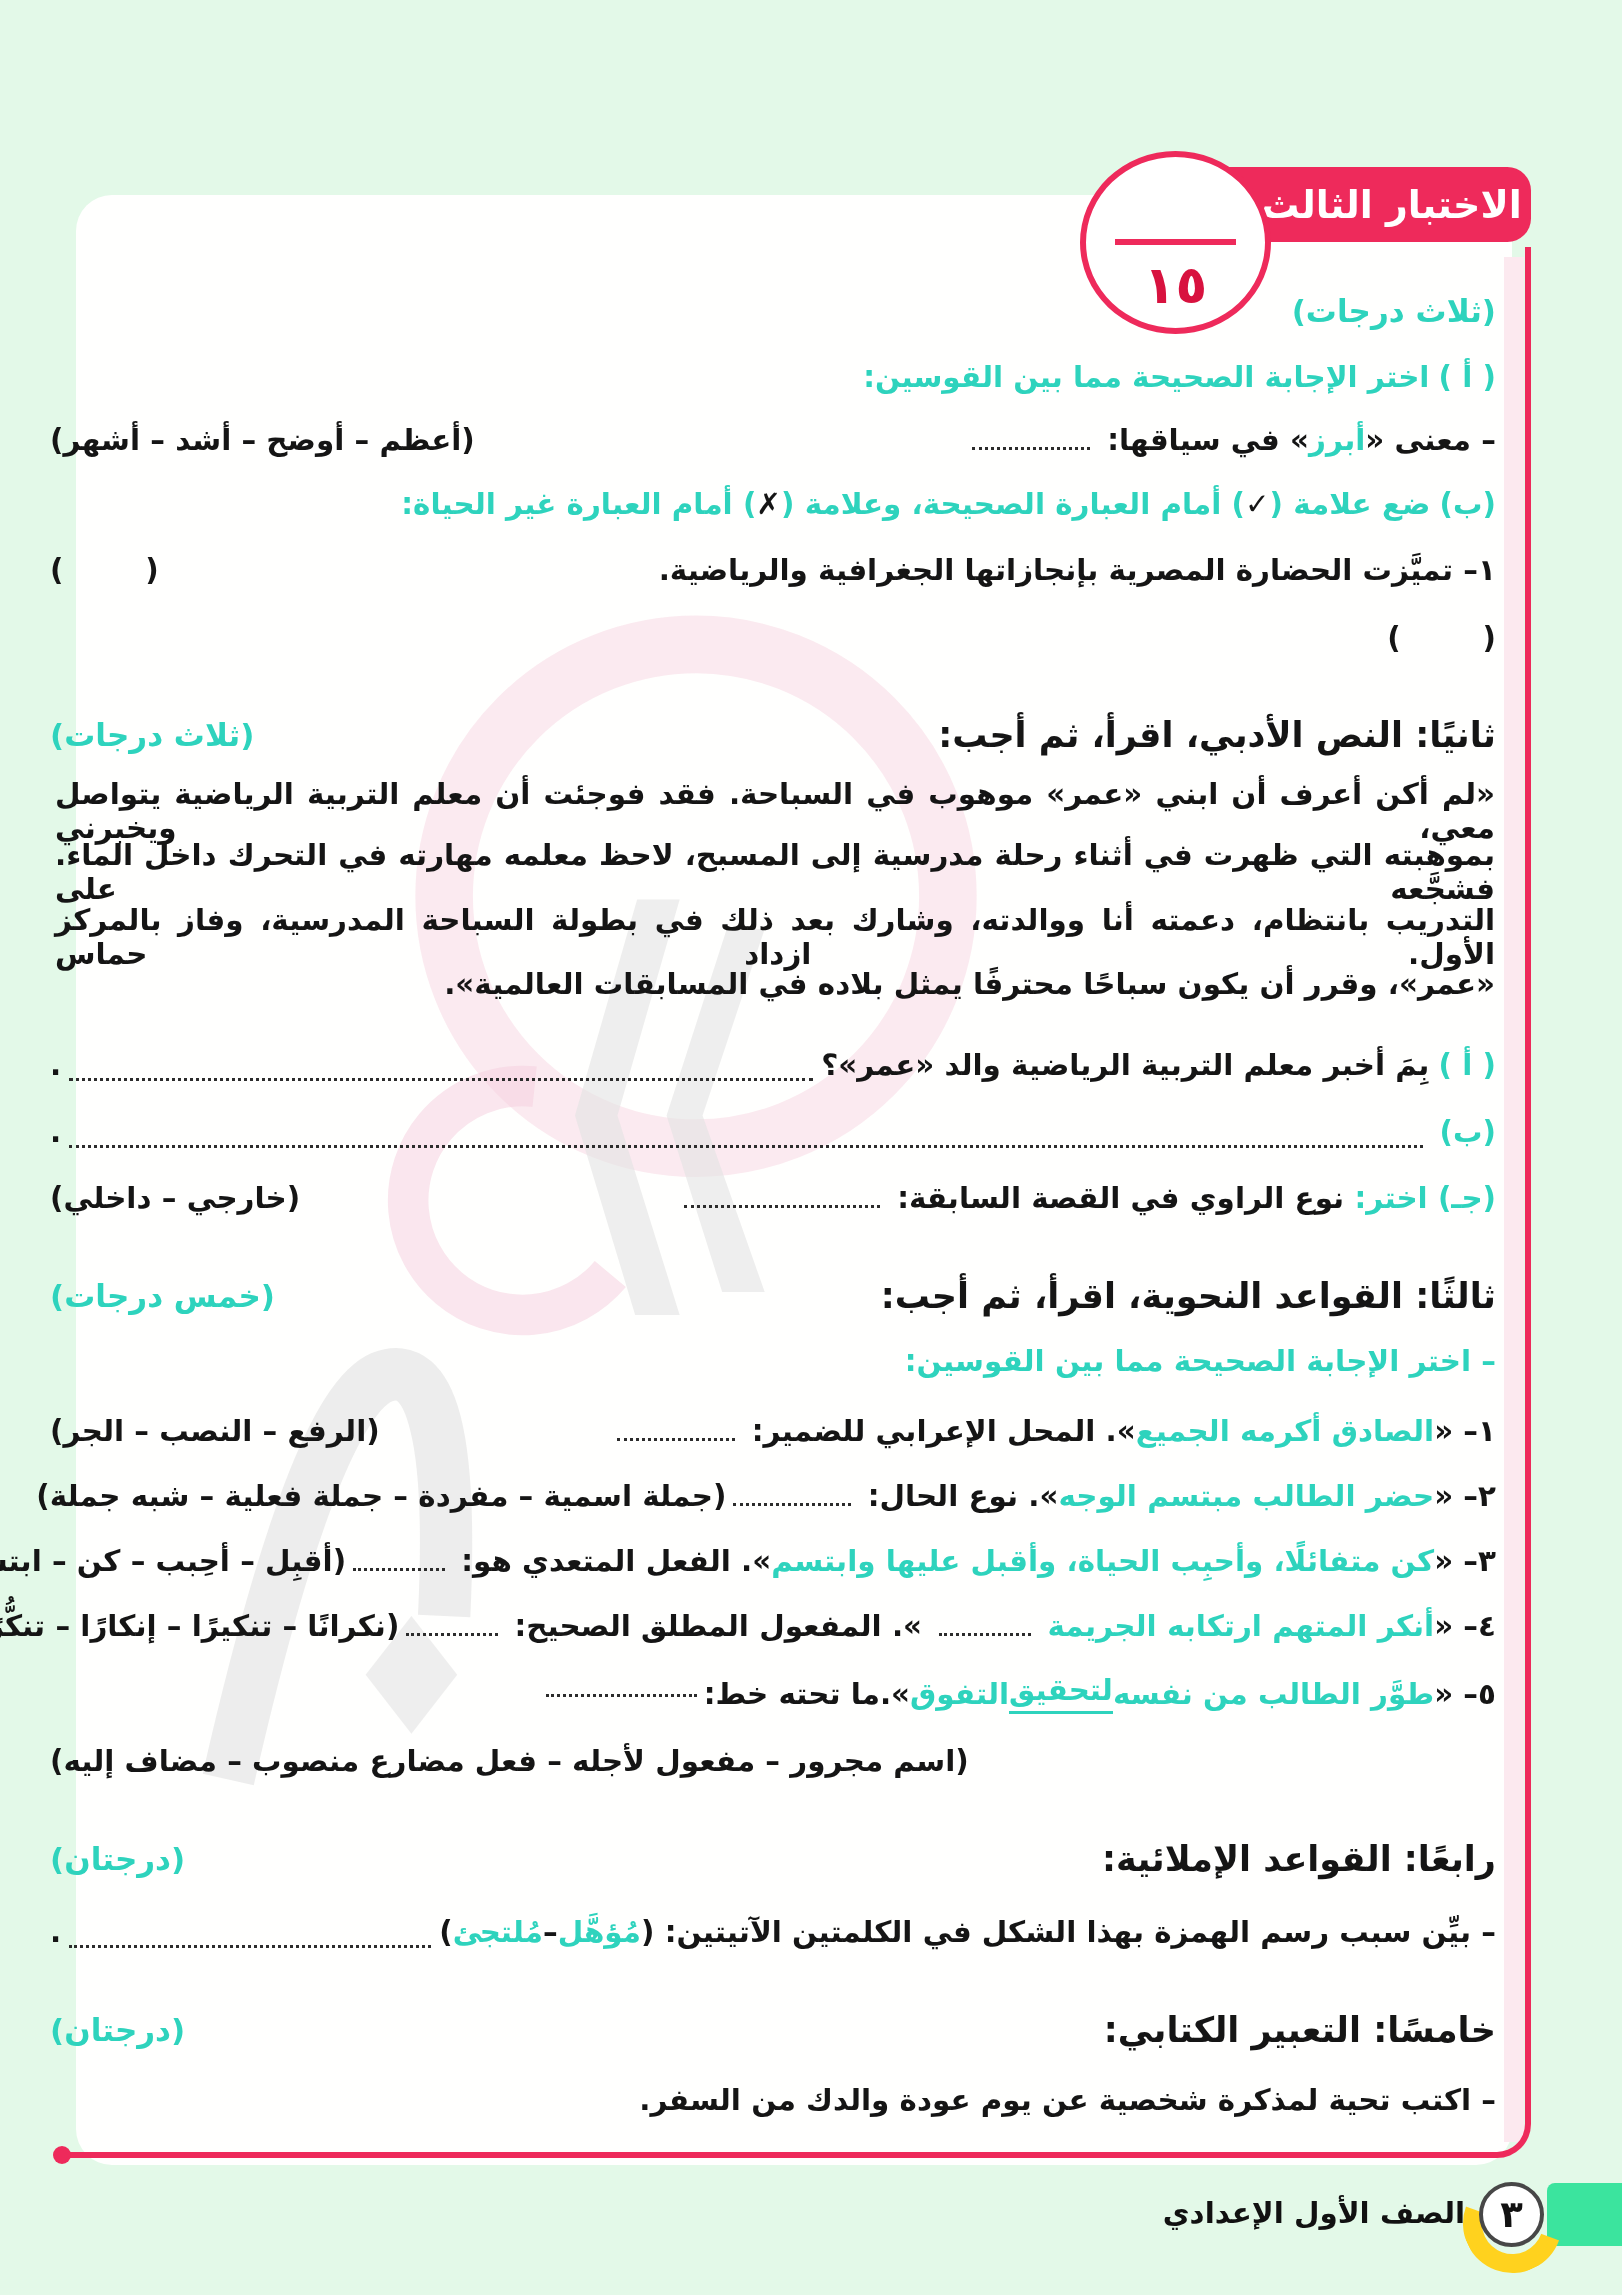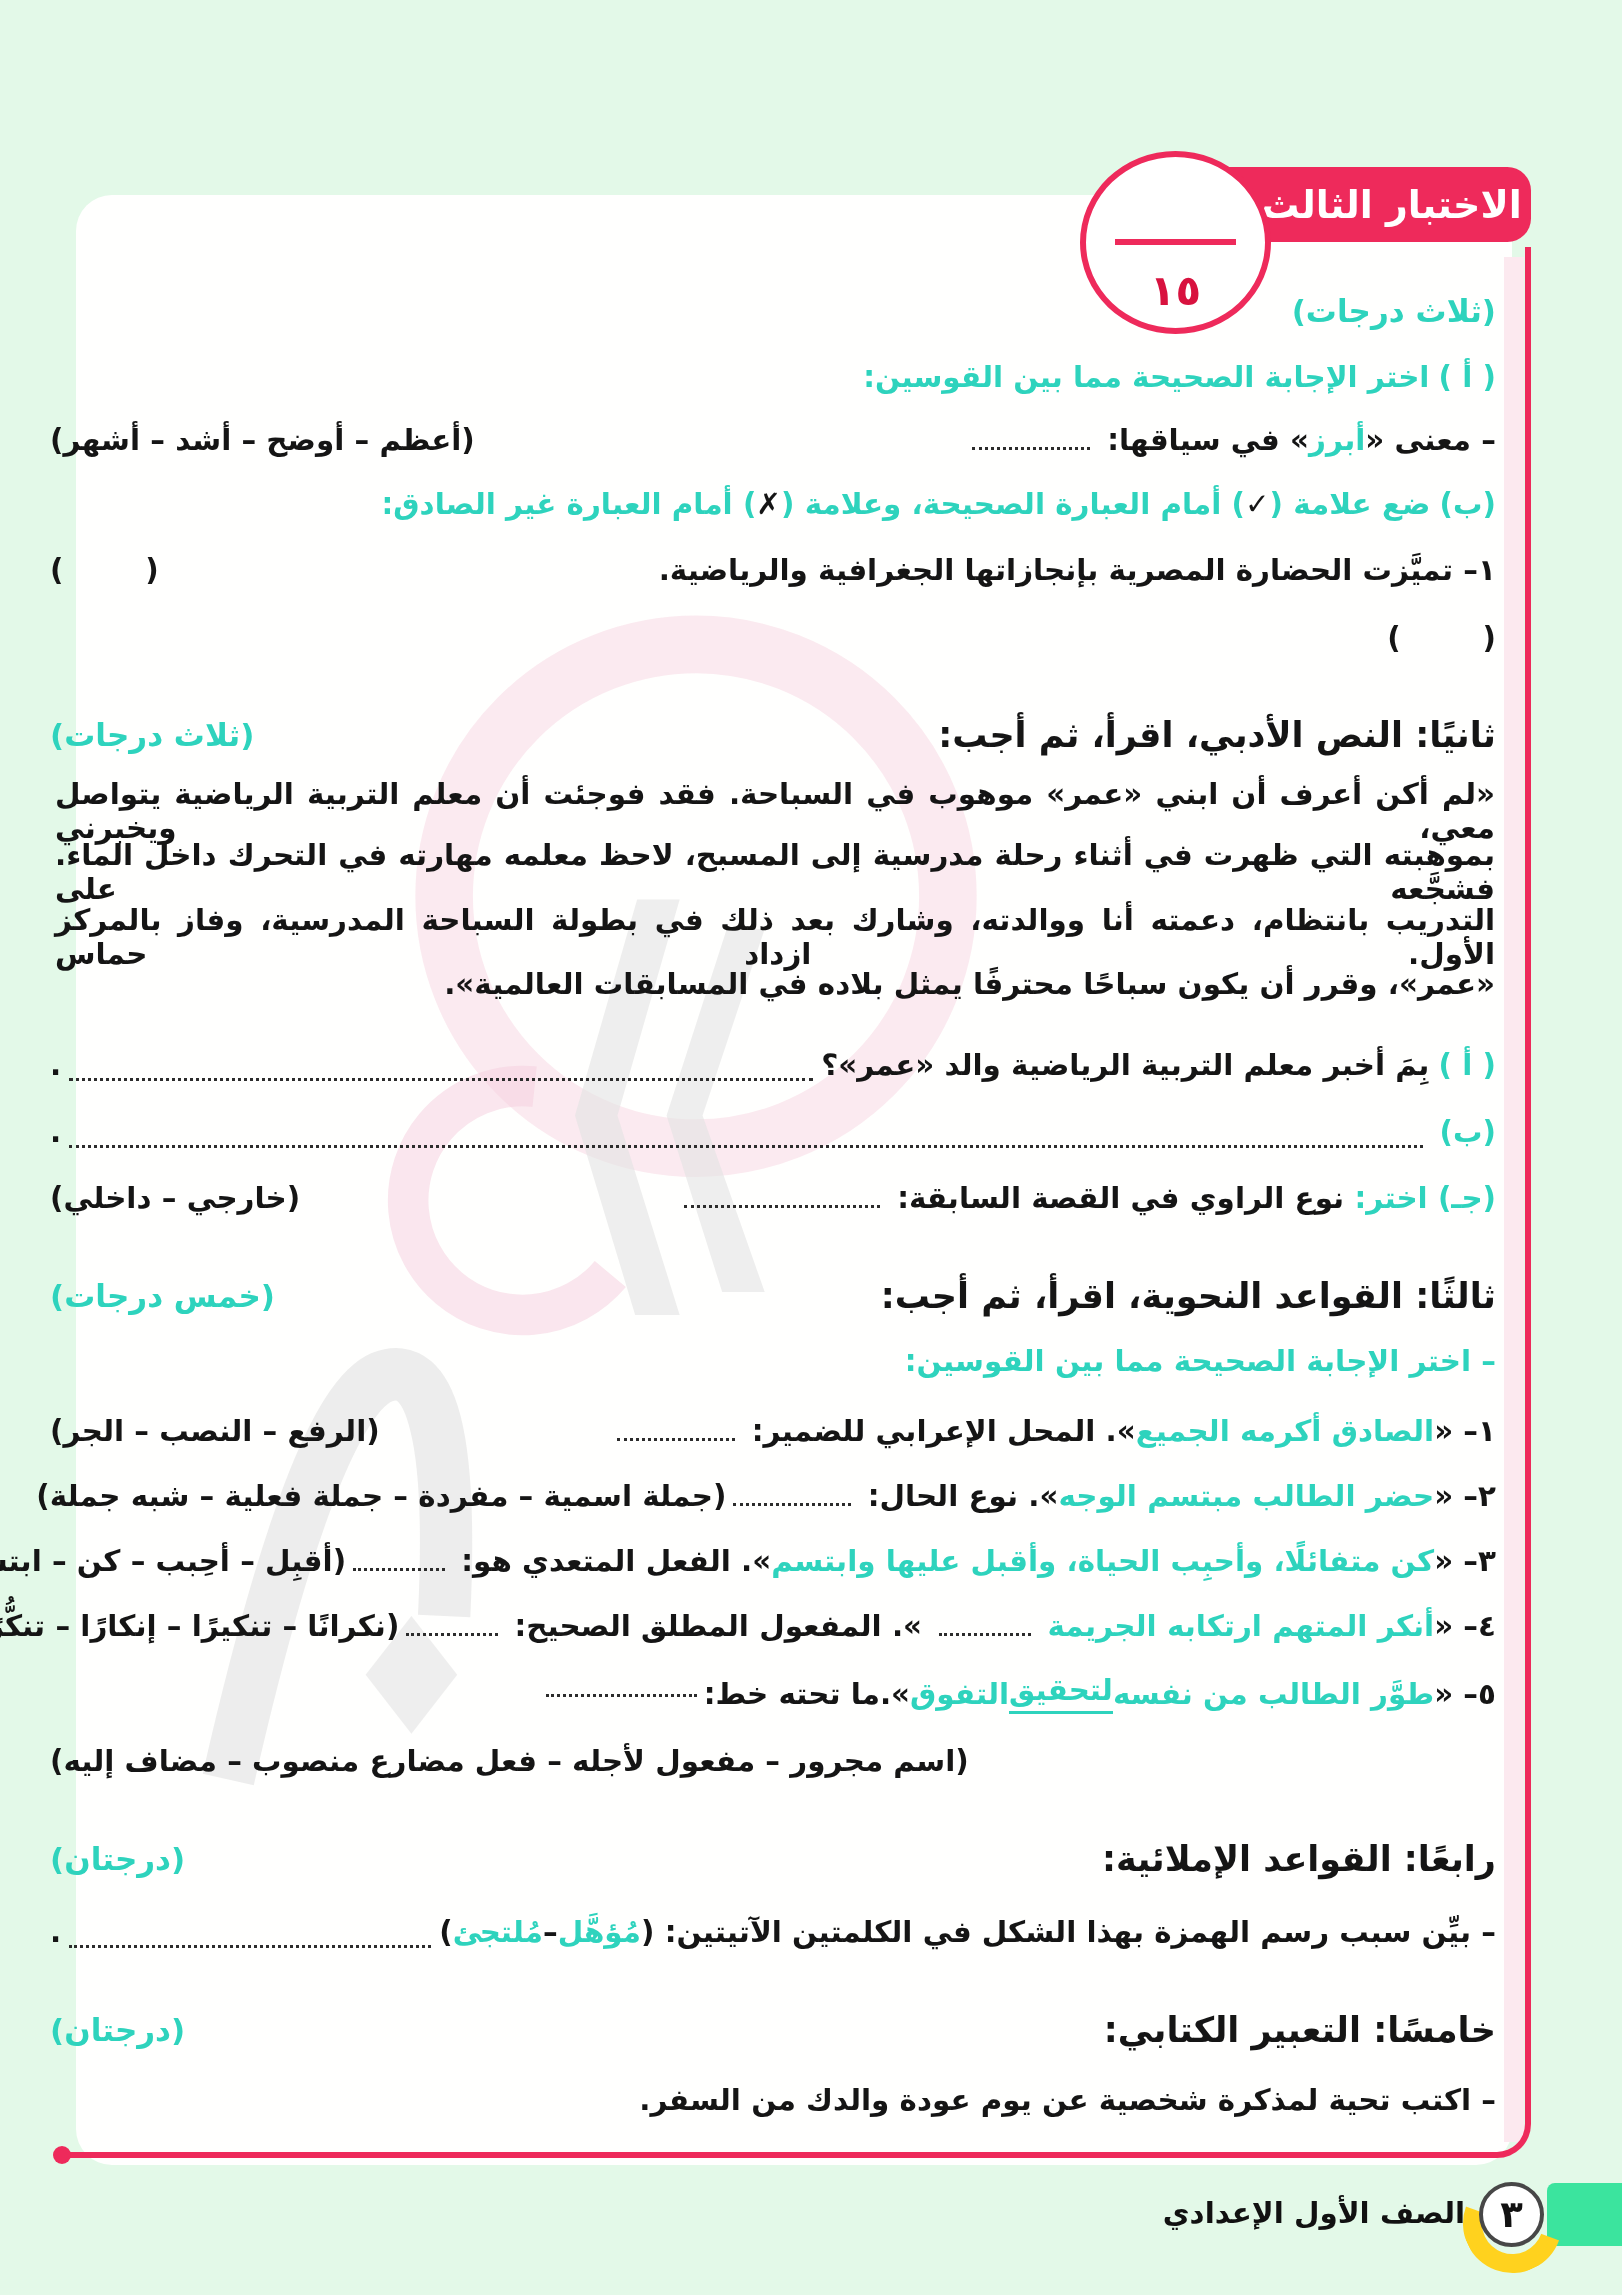--- a/index.html
+++ b/index.html
@@ -6,21 +6,21 @@
   body{font-family:"DejaVu Sans",sans-serif;}
   #page{position:relative;width:1623px;height:2295px;background:#e3f9e8;overflow:hidden;direction:rtl;}
   #card{position:absolute;left:77px;top:195px;width:1436px;height:1970px;background:#fffffe;border-radius:36px;}
   #pink-strip{position:absolute;left:1505px;top:257px;width:19.6px;height:1885px;background:#fce9ef;}
   #red-border{position:absolute;left:62px;top:247px;width:1464px;height:1905px;border-right:6.5px solid #ee2a5b;border-bottom:6.5px solid #ee2a5b;border-bottom-right-radius:34px;}
   #red-dot{position:absolute;left:54px;top:2146px;width:18.3px;height:18.3px;border-radius:50%;background:#ee2a5b;}
   #banner{position:absolute;left:1116px;top:167px;width:416px;height:75px;background:#ee2a5b;border-radius:23.6px;display:flex;align-items:center;justify-content:center;padding-left:137px;box-sizing:border-box;}
   #banner .title{color:#ffffff;font-size:38px;font-weight:700;}
   #badge{position:absolute;left:1081px;top:151px;width:191px;height:183px;background:#ffffff;border:6.5px solid #ee2a5b;border-radius:50%;box-sizing:border-box;}
   #badge .bline{position:absolute;left:16%;top:calc(50% - 3.3px);width:68%;height:5.9px;background:#ee2a5b;}
-  #badge .bnum{position:absolute;left:0;right:0;bottom:13px;text-align:center;color:#d8123f;font-size:42px;font-weight:700;}
+  #badge .bnum{position:absolute;left:0;right:0;bottom:13px;text-align:center;color:#d8123f;font-size:52px;font-weight:700;}
   .wm{position:absolute;left:0;top:0;pointer-events:none;}
   .line{position:absolute;left:51px;right:126px;height:73px;display:flex;align-items:center;font-weight:700;font-size:29.4px;color:#151515;direction:rtl;white-space:nowrap;}
   .between{justify-content:space-between;}
   .leftonly{justify-content:flex-end;}
   .h{font-size:35px;}
   .teal{color:#2ed3bd;}
   .marks{color:#2ed3bd;font-size:31px;white-space:nowrap;}
   .opts{white-space:nowrap;}
   .gap{display:inline-block;width:9.2px;}
   .dots{flex:1 1 auto;min-width:39px;align-self:flex-end;margin:0 7.9px 19.6px 7.9px;border-bottom:3.3px dotted #2c2c2c;height:0;}
@@ -78,21 +78,21 @@
     </span>
     <span class="opts">(أعظم – أوضح – أشد – أشهر)</span>
   </div>
   <div class="line" style="top:467px">
     <span class="teal">(ب)</span>
     <span class="gap"></span>
     <span class="teal">ضع علامة (</span>
     <span>✓</span>
     <span class="teal">) أمام العبارة الصحيحة، وعلامة (</span>
     <span>✗</span>
-    <span class="teal">) أمام العبارة غير الصادق:</span>
+    <span class="teal">) أمام العبارة غير الحياة:</span>
   </div>
   <div class="line between" style="top:533px">
     <span>١– تميَّزت الحضارة المصرية بإنجازاتها الجغرافية والرياضية.</span>
     <span class="opts">(&nbsp;&nbsp;&nbsp;&nbsp;&nbsp;&nbsp;&nbsp;&nbsp;)</span>
   </div>
   <div class="line between" style="top:601px">
     <span class="opts">(&nbsp;&nbsp;&nbsp;&nbsp;&nbsp;&nbsp;&nbsp;&nbsp;)</span>
   </div>
 
   <div class="line between" style="top:698px">

